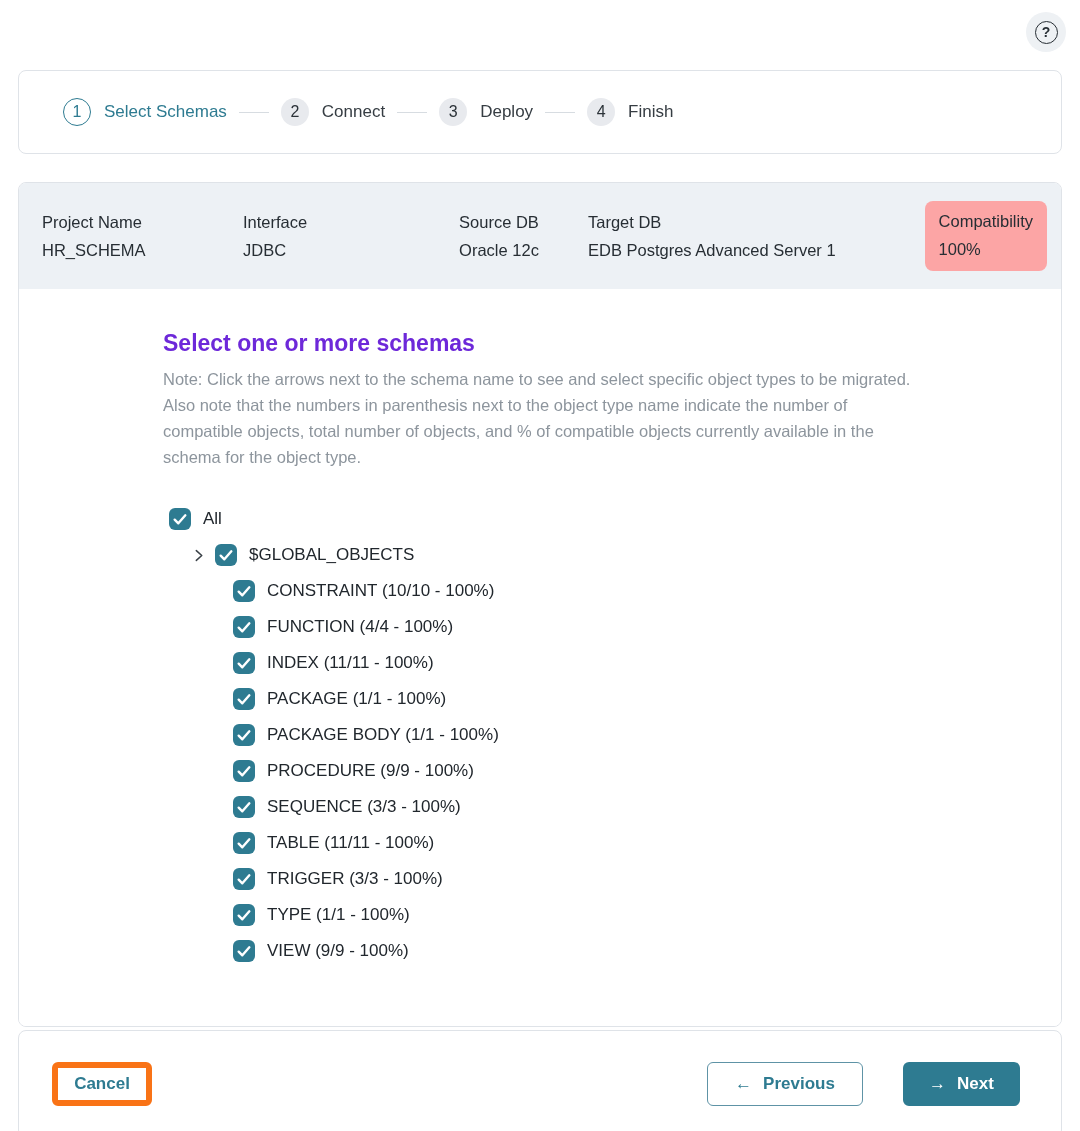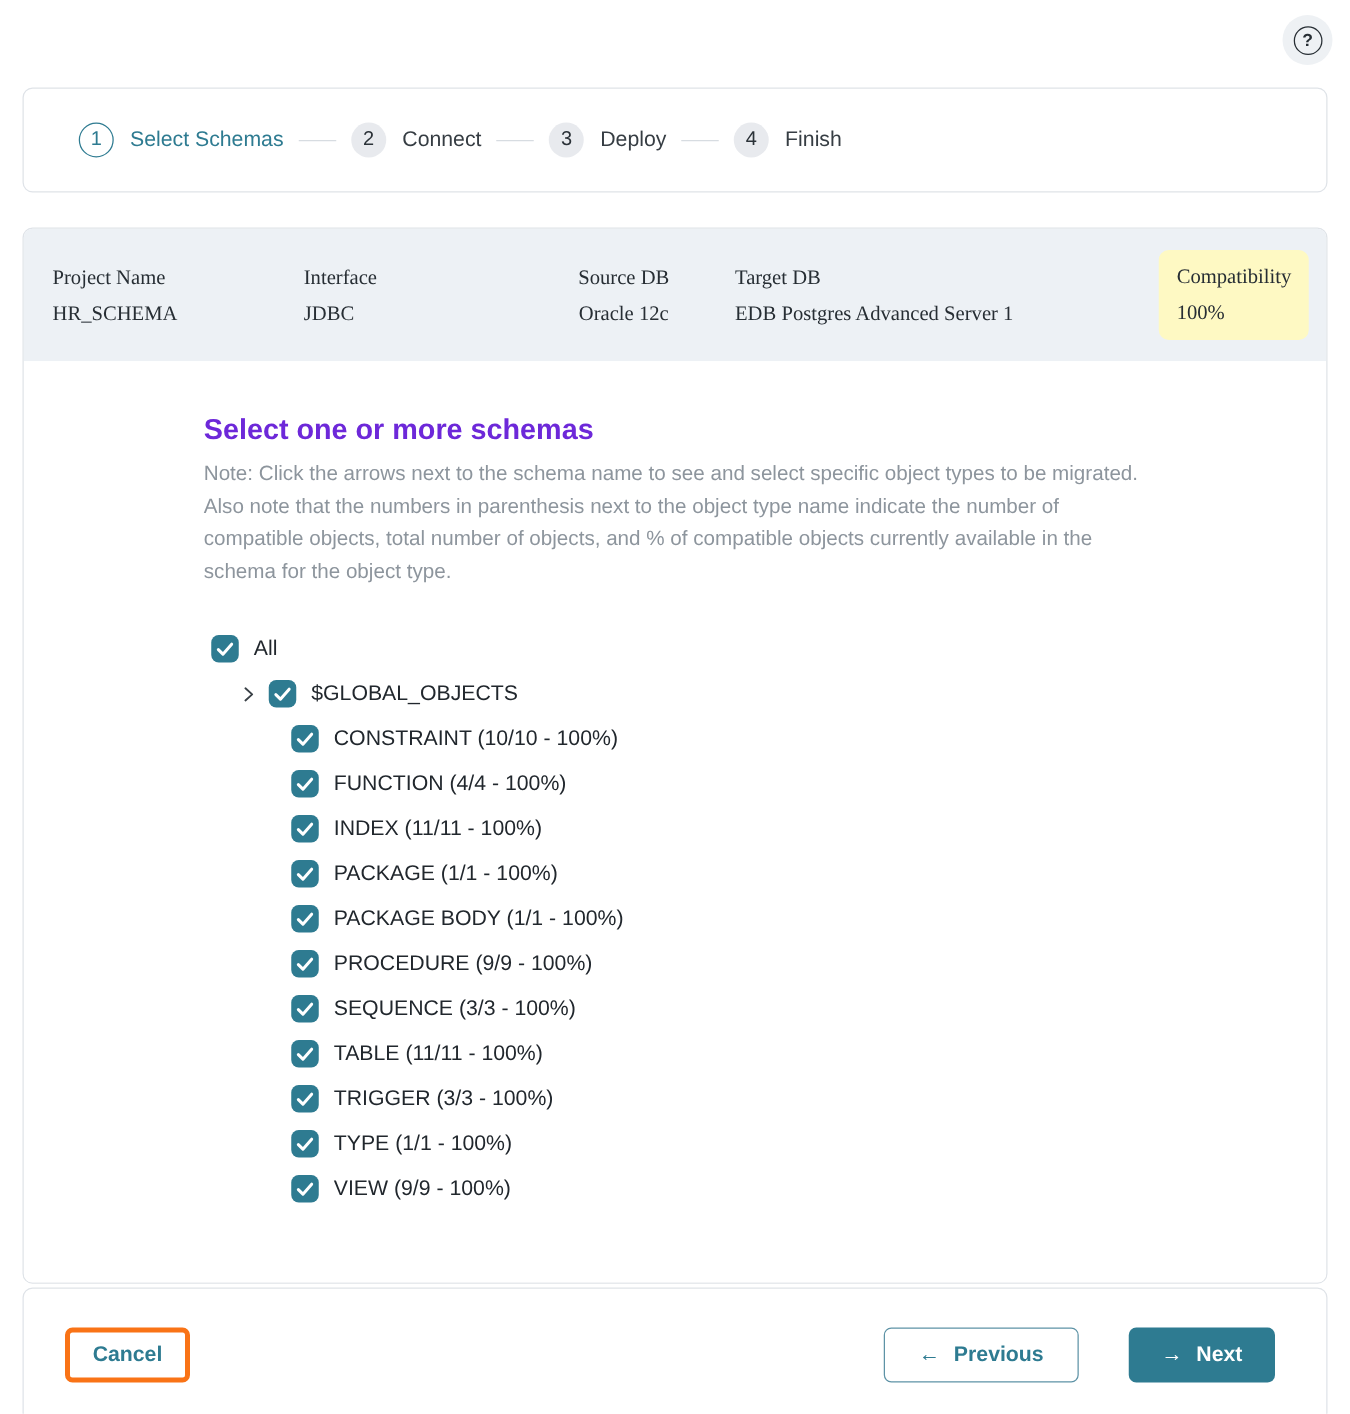--- a/index.html
+++ b/index.html
@@ -85,31 +85,30 @@
     margin-top: 28px;
     border-radius: 8px;
     overflow: hidden;
   }
   .info-bar {
     height: 106px;
     background: #edf1f5;
     display: flex;
     align-items: center;
     padding: 0 14px 0 23px;
-    font-family: Liberation Serif, serif;
   }
   .info-field { display: flex; flex-direction: column; }
   .info-field .f-label { font-size: 16.5px; color: #272e34; margin-bottom: 9px; }
   .info-field .f-value { font-size: 16.5px; color: #272e34; }
   .col-project { width: 201px; }
   .col-interface { width: 167px; }
   .col-source { width: 178px; align-items: center; }
   .col-target { flex: 1; }
   .compat-box {
-    background: #fef9c3;
+    background: #fca5a5;
     border-radius: 8px;
     padding: 11px 14px 12px 14px;
     min-width: 110px;
   }
   .compat-box .f-label { margin-bottom: 9px; }
   
   .content-area {
     background: #ffffff;
     height: 737px;
     padding: 41px 0 0 144px;
@@ -174,21 +173,21 @@
     font-family: "Liberation Sans", sans-serif;
     display: inline-flex;
     align-items: center;
     justify-content: center;
     cursor: pointer;
     background: #ffffff;
   }
   .btn .arrow { font-weight: 400; margin-right: 11px; font-size: 17px; }
   .btn-cancel {
     width: 100px;
-    border: 4px solid #f97316;
+    border: 6px solid #f97316;
     color: #2e7b91;
   }
   .btn-previous {
     width: 156px;
     border: 1px solid #5e93a6;
     color: #2e7b91;
     margin-left: auto;
   }
   .btn-next {
     width: 117px;

